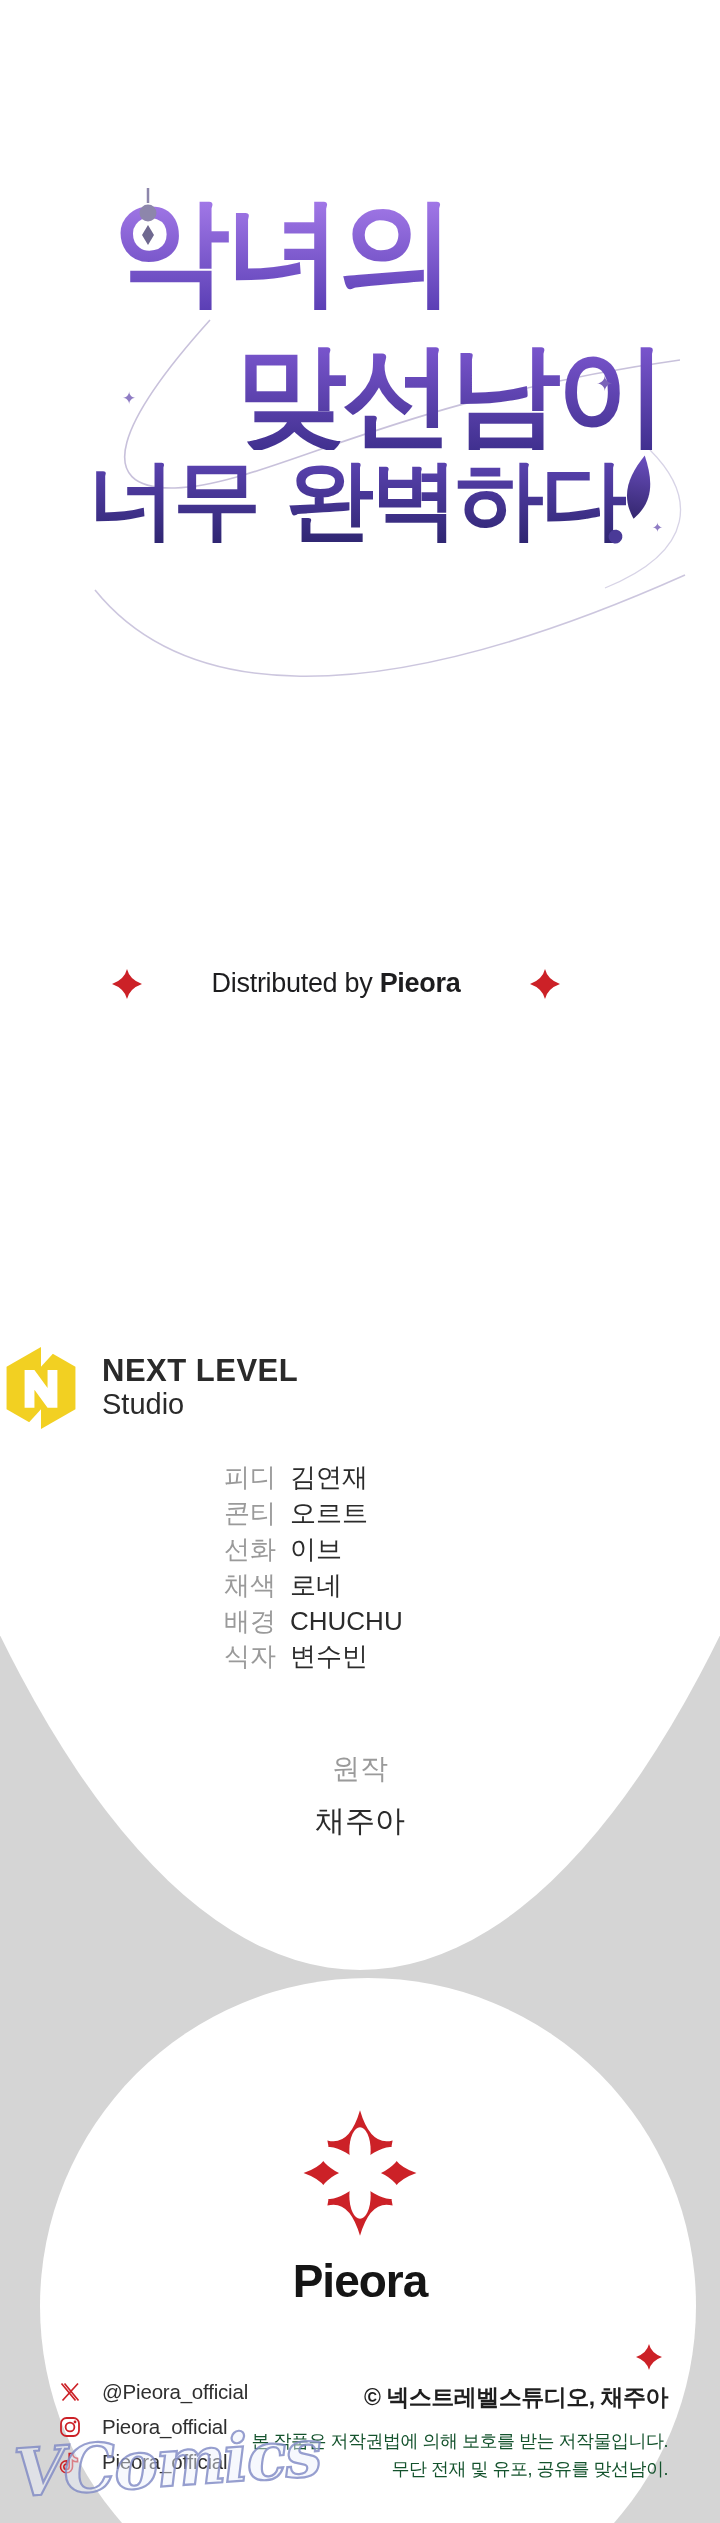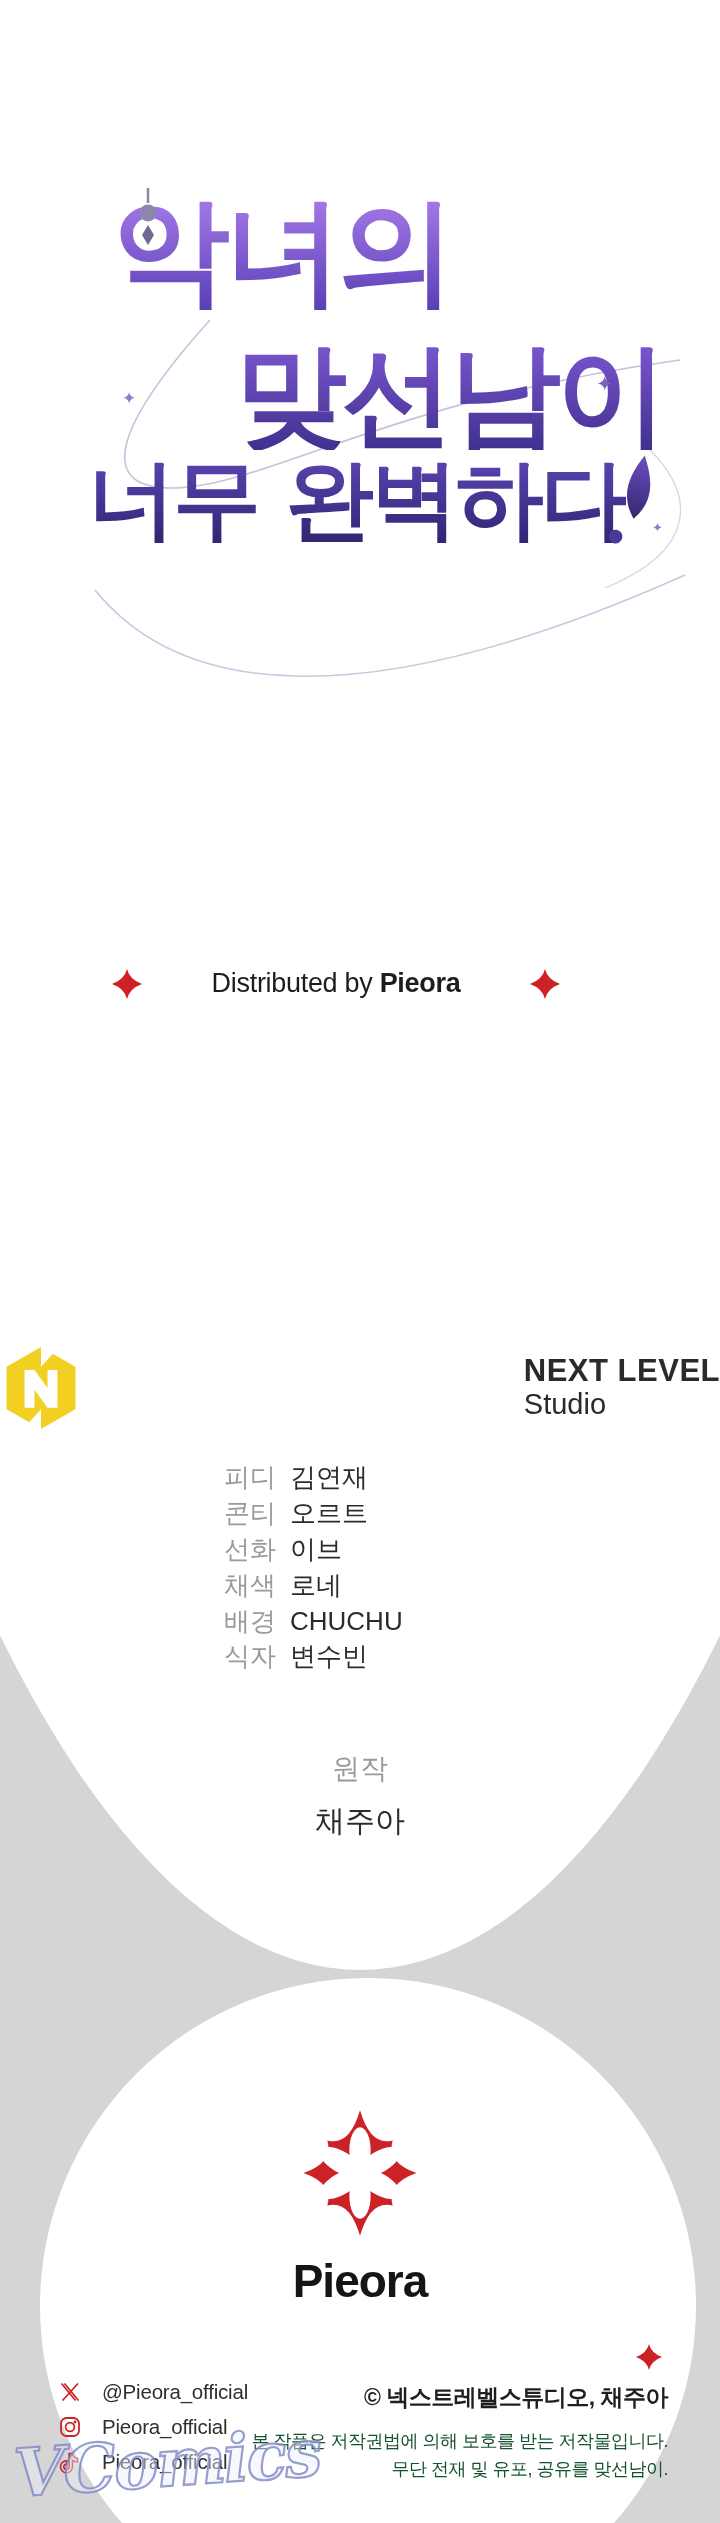--- a/index.html
+++ b/index.html
@@ -31,21 +31,21 @@
   .sparkle.s3{left:652px;top:520px;font-size:13px;}
   .earring{position:absolute;left:130px;top:188px;z-index:3;}
   .teardrop{position:absolute;left:610px;top:452px;z-index:3;transform:rotate(10deg);}
   
   .distributed{position:absolute;left:0;top:968px;width:672px;display:flex;align-items:center;
                justify-content:center;gap:70px;z-index:2;}
   .dist-text{font-size:27px;color:#1d1d1f;letter-spacing:-0.3px;}
   .dist-text b{font-weight:800;}
   
   .studio{position:absolute;left:0;top:1343px;width:720px;display:flex;align-items:center;
-          justify-content:space-between;gap:20px;z-index:2;}
+          justify-content:flex-start;gap:20px;z-index:2;}
   .studio-name{font-size:31px;font-weight:800;color:#2a2a2a;letter-spacing:0.5px;line-height:1.1;}
   .studio-sub{font-size:29px;font-weight:400;color:#2a2a2a;line-height:1.15;}
   
   .credits{position:absolute;left:0;top:1460px;width:636px;z-index:2;}
   .credit-row{display:flex;justify-content:center;gap:14px;height:35.8px;align-items:center;}
   .credit-role{width:150px;text-align:right;font-size:26px;color:#9a9a9a;}
   .credit-name{width:220px;text-align:left;font-size:26px;color:#2b2b2b;}
   
   .original{position:absolute;left:0;top:1750px;width:720px;text-align:center;z-index:2;}
   .original-label{font-size:28px;color:#9a9a9a;}

